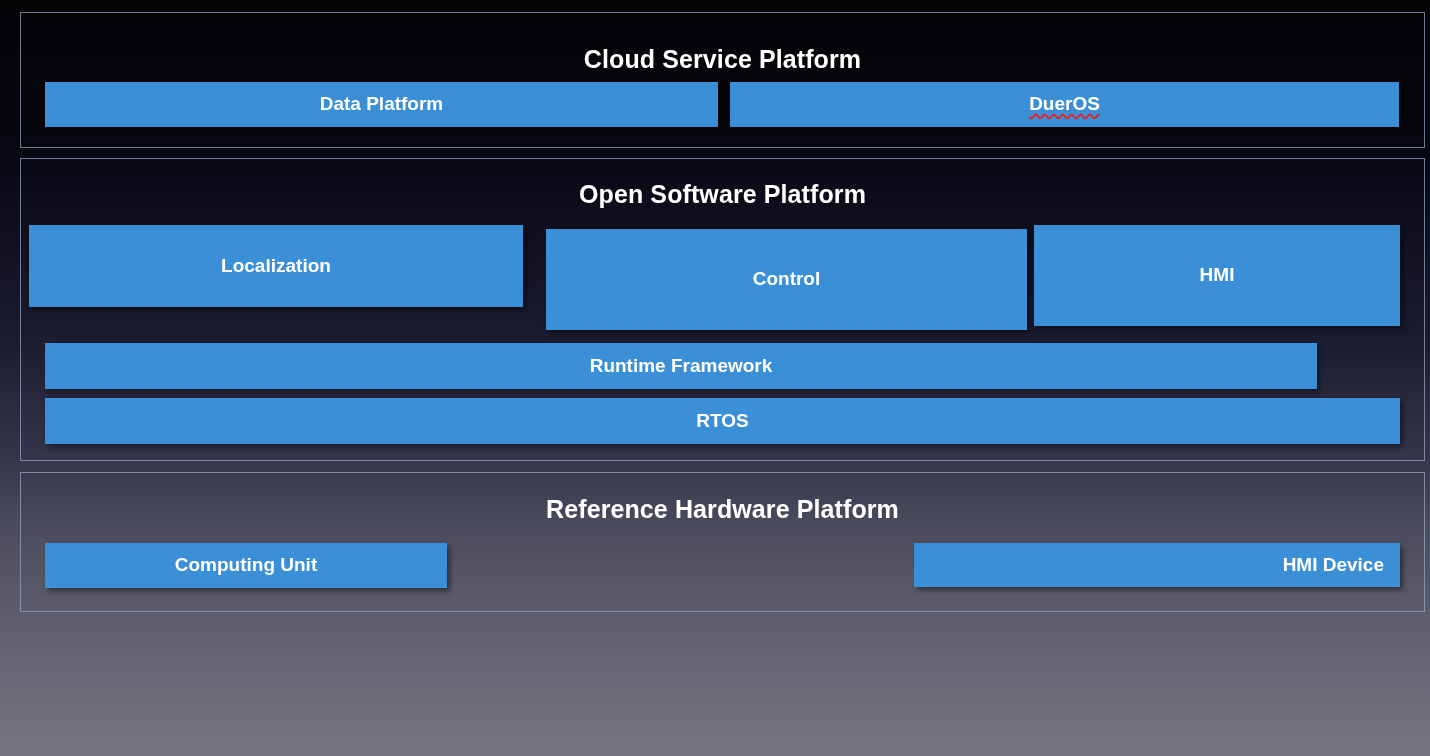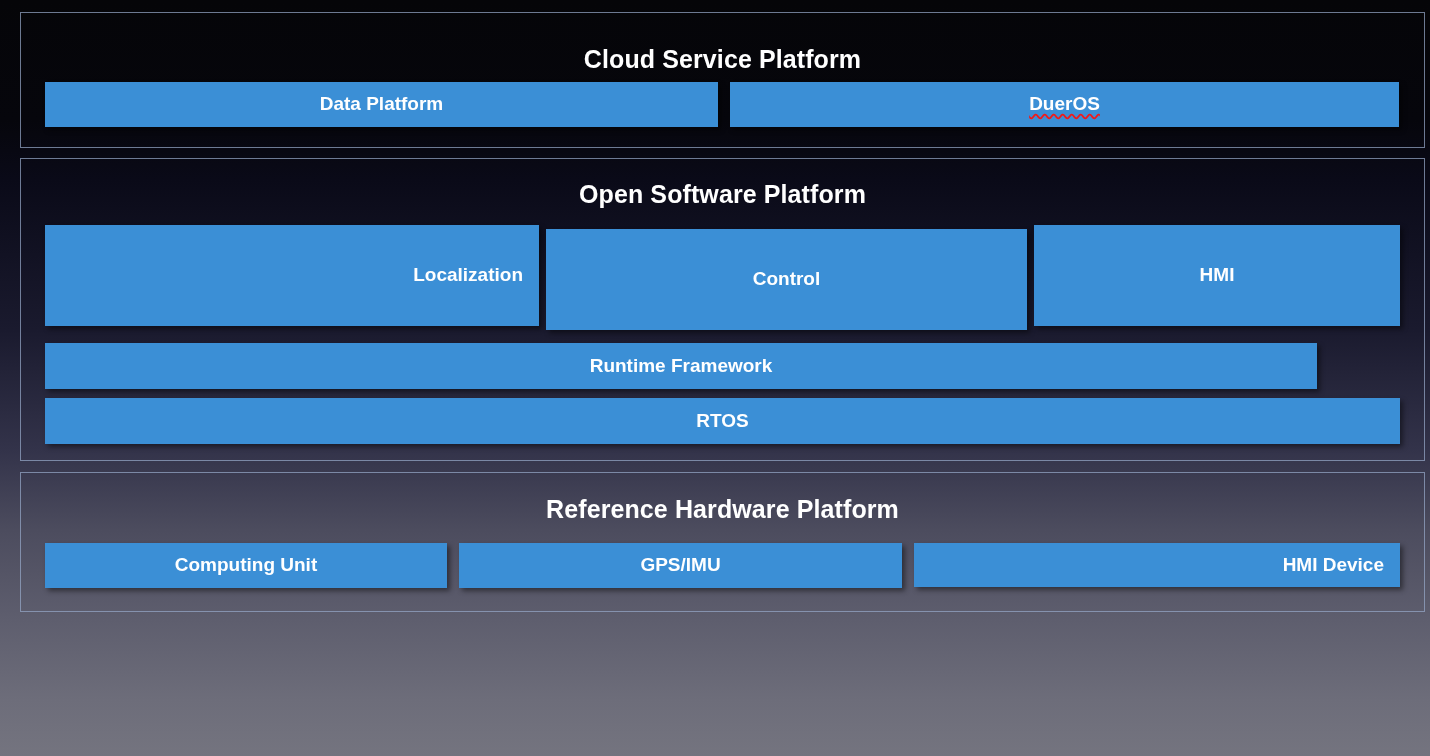--- a/index.html
+++ b/index.html
@@ -91,21 +91,21 @@
     </div>
 
     <div class="box" style="left:709px; top:69px; width:669px; height:45px;">
       <span class="box-label spellcheck">DuerOS</span>
     </div>
   </div>
 
   <div class="panel" style="left:12px; top:150px; width:1405px; height:303px;">
     <div class="panel-title" style="top:13px;">Open Software Platform</div>
 
-    <div class="box" style="left:24px; top:66px; width:494px; height:101px;justify-content:flex-end;">
+    <div class="box" style="left:8px; top:66px; width:494px; height:82px;">
       <span class="box-label">Localization</span>
     </div>
 
     <div class="box" style="left:525px; top:70px; width:481px; height:101px;">
       <span class="box-label">Control</span>
     </div>
 
     <div class="box" style="left:1013px; top:66px; width:366px; height:101px;">
       <span class="box-label">HMI</span>
     </div>
@@ -119,23 +119,20 @@
     </div>
   </div>
 
   <div class="panel" style="left:12px; top:464px; width:1405px; height:140px;">
     <div class="panel-title" style="top:14px;">Reference Hardware Platform</div>
 
     <div class="box" style="left:24px; top:70px; width:402px; height:45px;">
       <span class="box-label">Computing Unit</span>
     </div>
 
-    <div class="box" style="left:438px; top:70px; width:443px; height:45px;">
-      <span class="box-label">GPS/IMU</span>
-    </div>
 
     <div class="box" style="left:893px; top:70px; width:486px; height:44px;justify-content:flex-end;">
       <span class="box-label">HMI Device</span>
     </div>
   </div>
 
 
 </div>
 
 </body></html>

